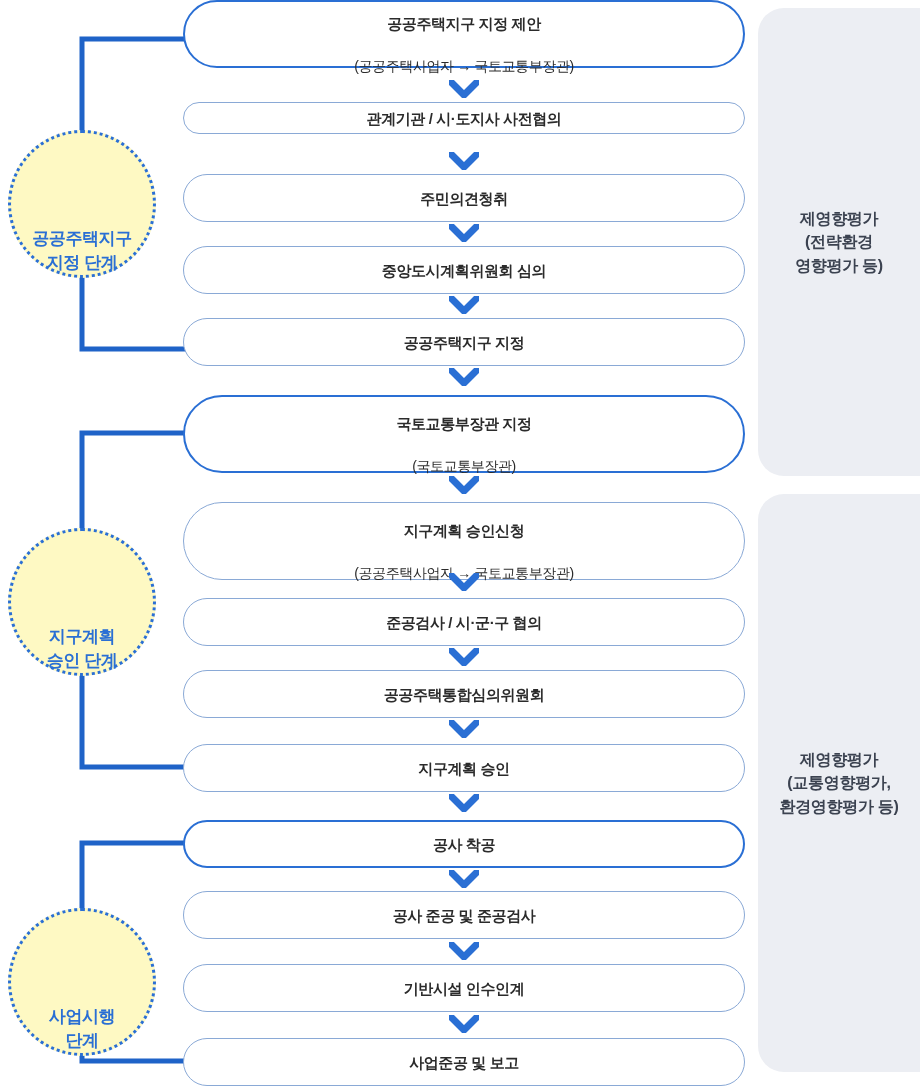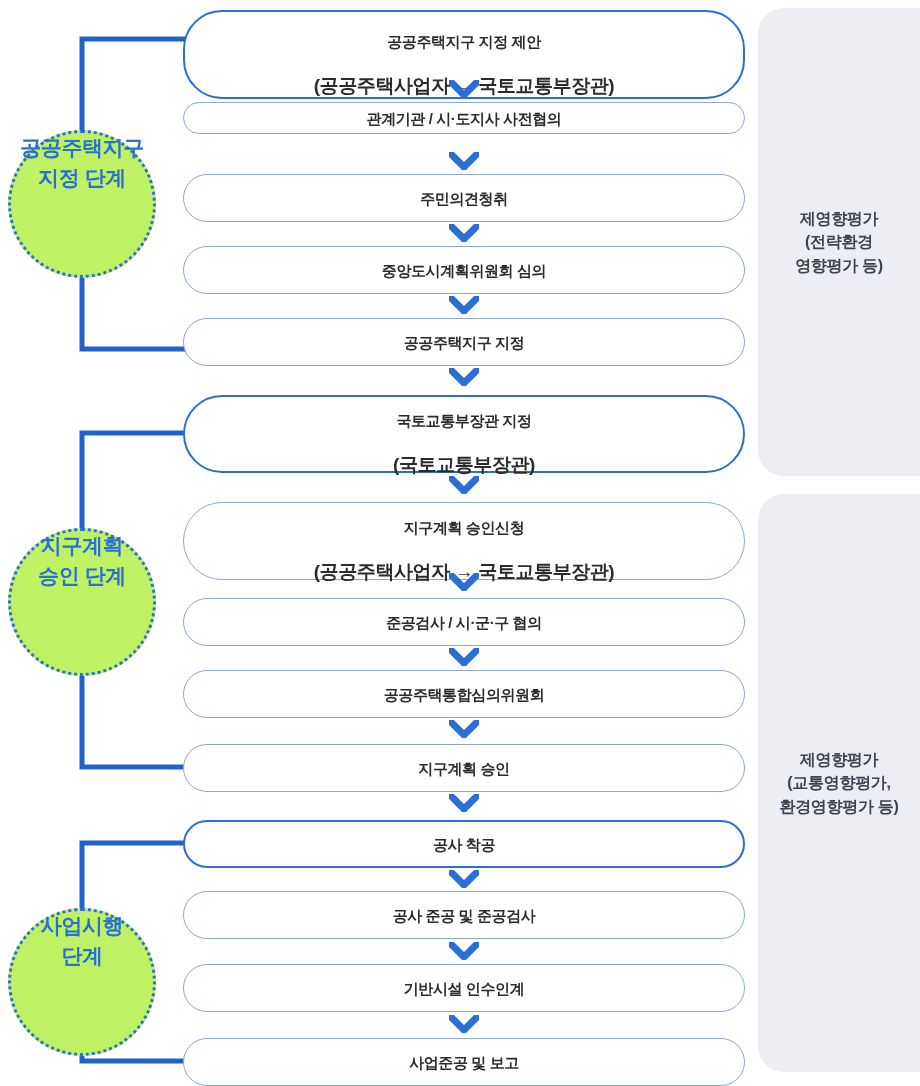--- a/index.html
+++ b/index.html
@@ -39,45 +39,45 @@
     font-weight:bold;
     letter-spacing:-0.4px;
     line-height:1.4;
     white-space:pre-line;
     z-index:4;
   }
   .flow-box.major{
     border:2px solid #2a6fd4;
   }
   .flow-box .sub{
-    font-weight:bold;
-    font-size:19px;
+    font-weight:normal;
+    font-size:14px;
   }
 
   
   .arrow{
     position:absolute;
     left:449px;width:30px;height:18px;
     z-index:5;
   }
   .arrow svg{display:block;width:30px;height:18px;}
 
   
   .stage-circle{
     position:absolute;
     width:148px;height:148px;
     border-radius:50%;
-    background:#bef264;
+    background:#fef9c3;
     border:3px dotted #2a6fd4;
     box-sizing:border-box;
-    display:flex;align-items:flex-start;justify-content:center;
+    display:flex;align-items:flex-end;justify-content:center;
     text-align:center;
     color:#2a6fd4;
     font-weight:bold;
-    font-size:21px;
+    font-size:17px;
     line-height:1.42;
     letter-spacing:-0.4px;
     white-space:pre-line;
     z-index:3;
   }
 
   
   .bracket{position:absolute;z-index:2;}
   .bracket svg{display:block;}
 </style>
@@ -124,21 +124,21 @@
   <div class="stage-circle" style="left:8px;top:528px;">
     <span>지구계획
 승인 단계</span>
   </div>
 
   <div class="stage-circle" style="left:8px;top:908px;">
     <span>사업시행
 단계</span>
   </div>
 
-  <div class="flow-box major" style="top:10px;height:89px;border-radius:39px;">
+  <div class="flow-box major" style="top:0px;height:68px;border-radius:39px;">
     <span>
       <span>공공주택지구 지정 제안</span><br>
       <span class="sub">(공공주택사업자 → 국토교통부장관)</span>
     </span>
   </div>
 
   <div class="flow-box" style="top:102px;height:32px;border-radius:24px;">
     <span>관계기관 / 시·도지사 사전협의</span>
   </div>
 

